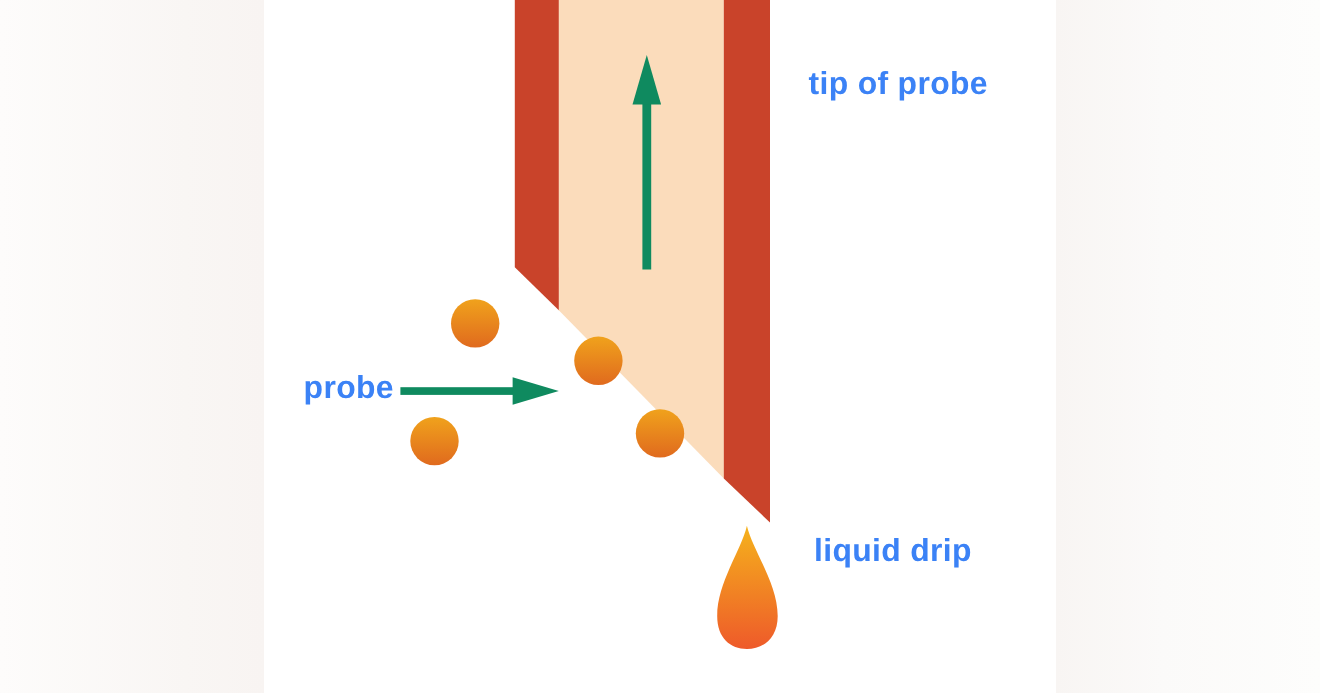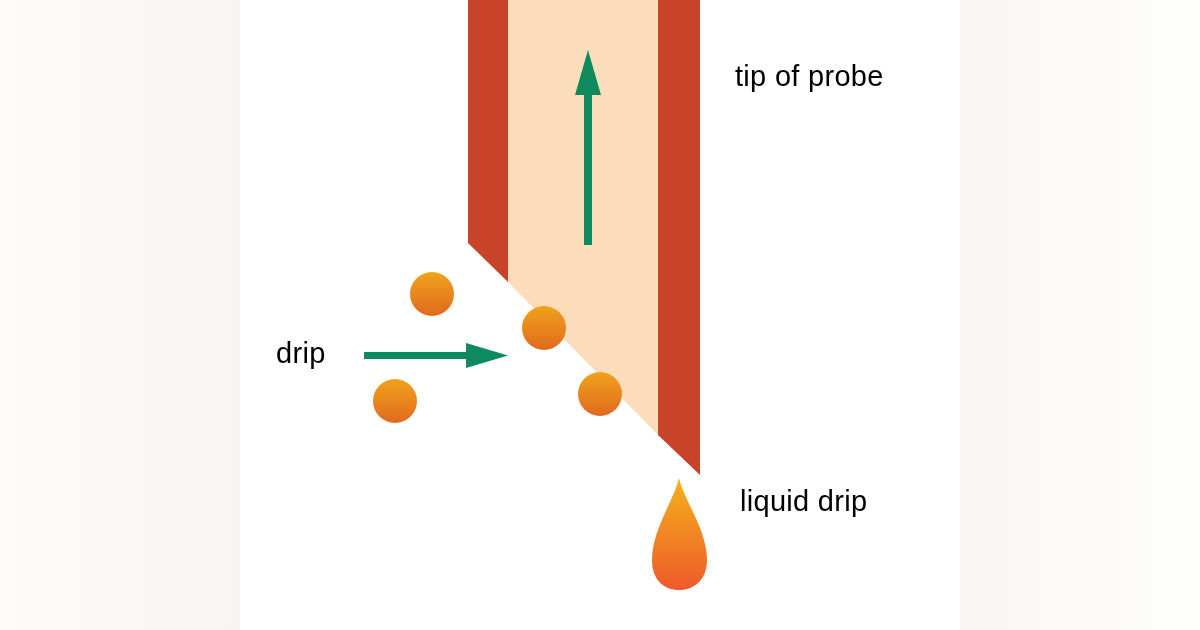--- a/index.html
+++ b/index.html
@@ -2,21 +2,21 @@
 <html><head>
 <meta charset="utf-8">
 <style>
   html, body { margin:0; padding:0; }
   body { width:1200px; height:630px; position:relative; overflow:hidden; background:#fbf9f8; font-family:"Liberation Sans", sans-serif; }
   .side { position:absolute; top:0; height:630px; width:240px; }
   .side.left { left:0; background:linear-gradient(90deg,#fdfcfb 0%,#f9f6f4 70%,#f8f4f2 100%); }
   .side.right { left:960px; background:linear-gradient(90deg,#f8f5f3 0%,#fbfaf9 40%,#fdfdfc 100%); }
   .panel { position:absolute; left:240px; top:0; width:720px; height:630px; background:#ffffff; }
   svg { position:absolute; left:0; top:0; }
-  .label { position:absolute; font-size:29px; color:#000000; letter-spacing:0.3px; white-space:nowrap; }
+  .label { position:absolute; font-size:29px; color:#3b82f6; letter-spacing:0.3px; white-space:nowrap;font-weight:bold; }
 </style>
 </head>
 <body>
 
 <div class="side left"></div>
 <div class="side right"></div>
 <div class="panel"></div>
 
 <svg width="1200" height="630" viewBox="0 0 1200 630">
   <defs>
@@ -48,14 +48,14 @@
 
   <circle cx="432" cy="294" r="22" fill="url(#ballGrad)"></circle>
   <circle cx="395" cy="401" r="22" fill="url(#ballGrad)"></circle>
   <circle cx="544" cy="328" r="22" fill="url(#ballGrad)"></circle>
   <circle cx="600" cy="394" r="22" fill="url(#ballGrad)"></circle>
 
   <path d="M679,478 C684,500 707,530 707,560 C707,580 694,590 679,590 C664,590 652,580 652,560 C652,530 674,500 679,478 Z" fill="url(#dropGrad)"></path>
 </svg>
 
 <div class="label" style="left:735px; top:60px;">tip of probe</div>
-<div class="label" style="left:276px; top:337px;">drip</div>
+<div class="label" style="left:276px; top:337px;">probe</div>
 <div class="label" style="left:740px; top:485px;">liquid drip</div>
 
 </body></html>

